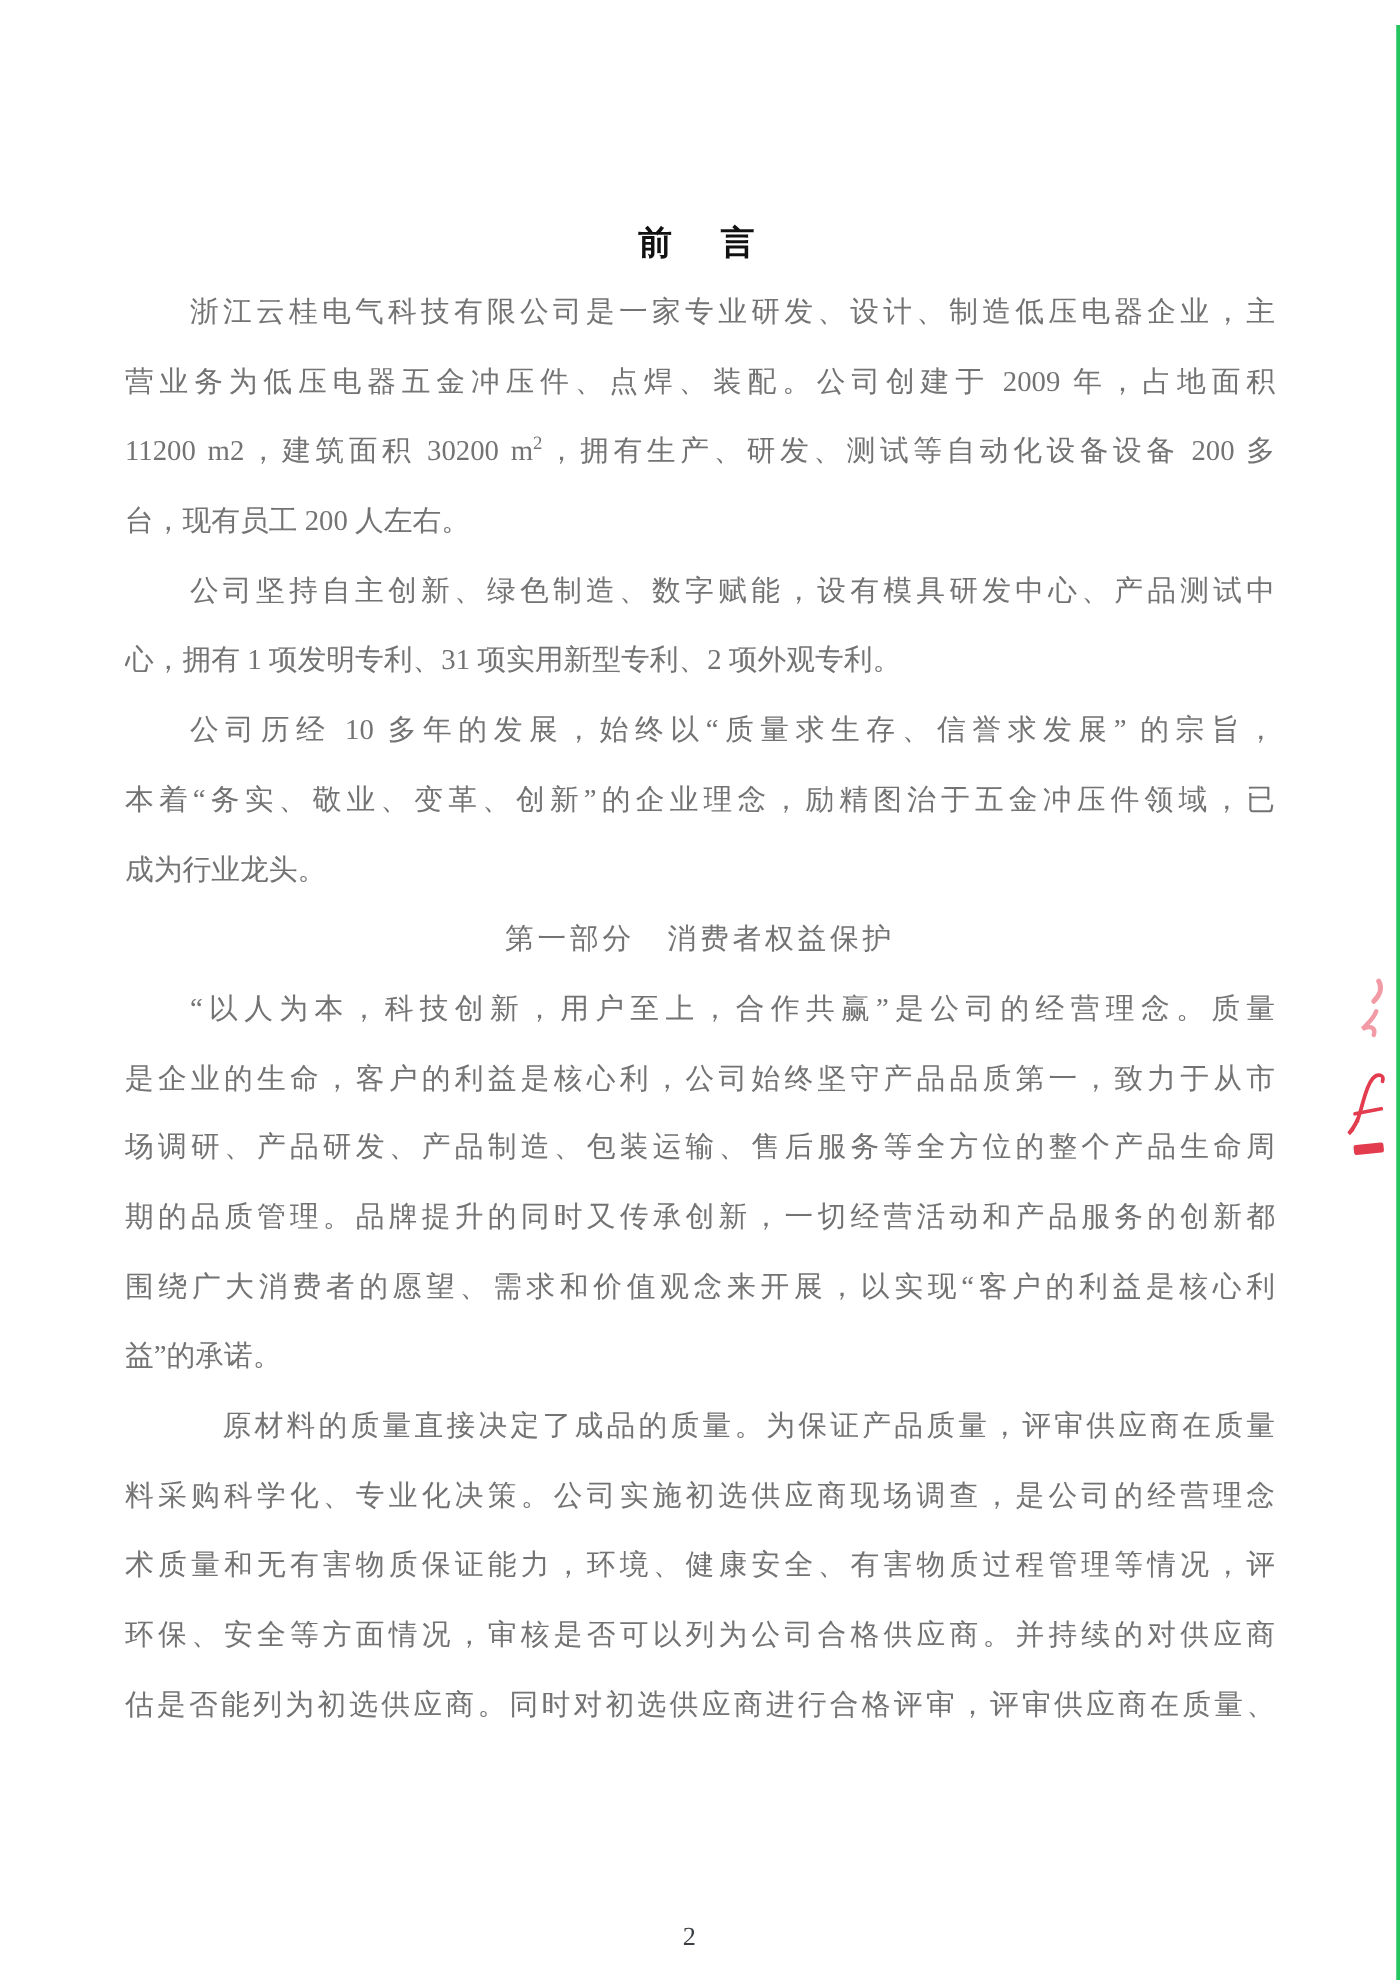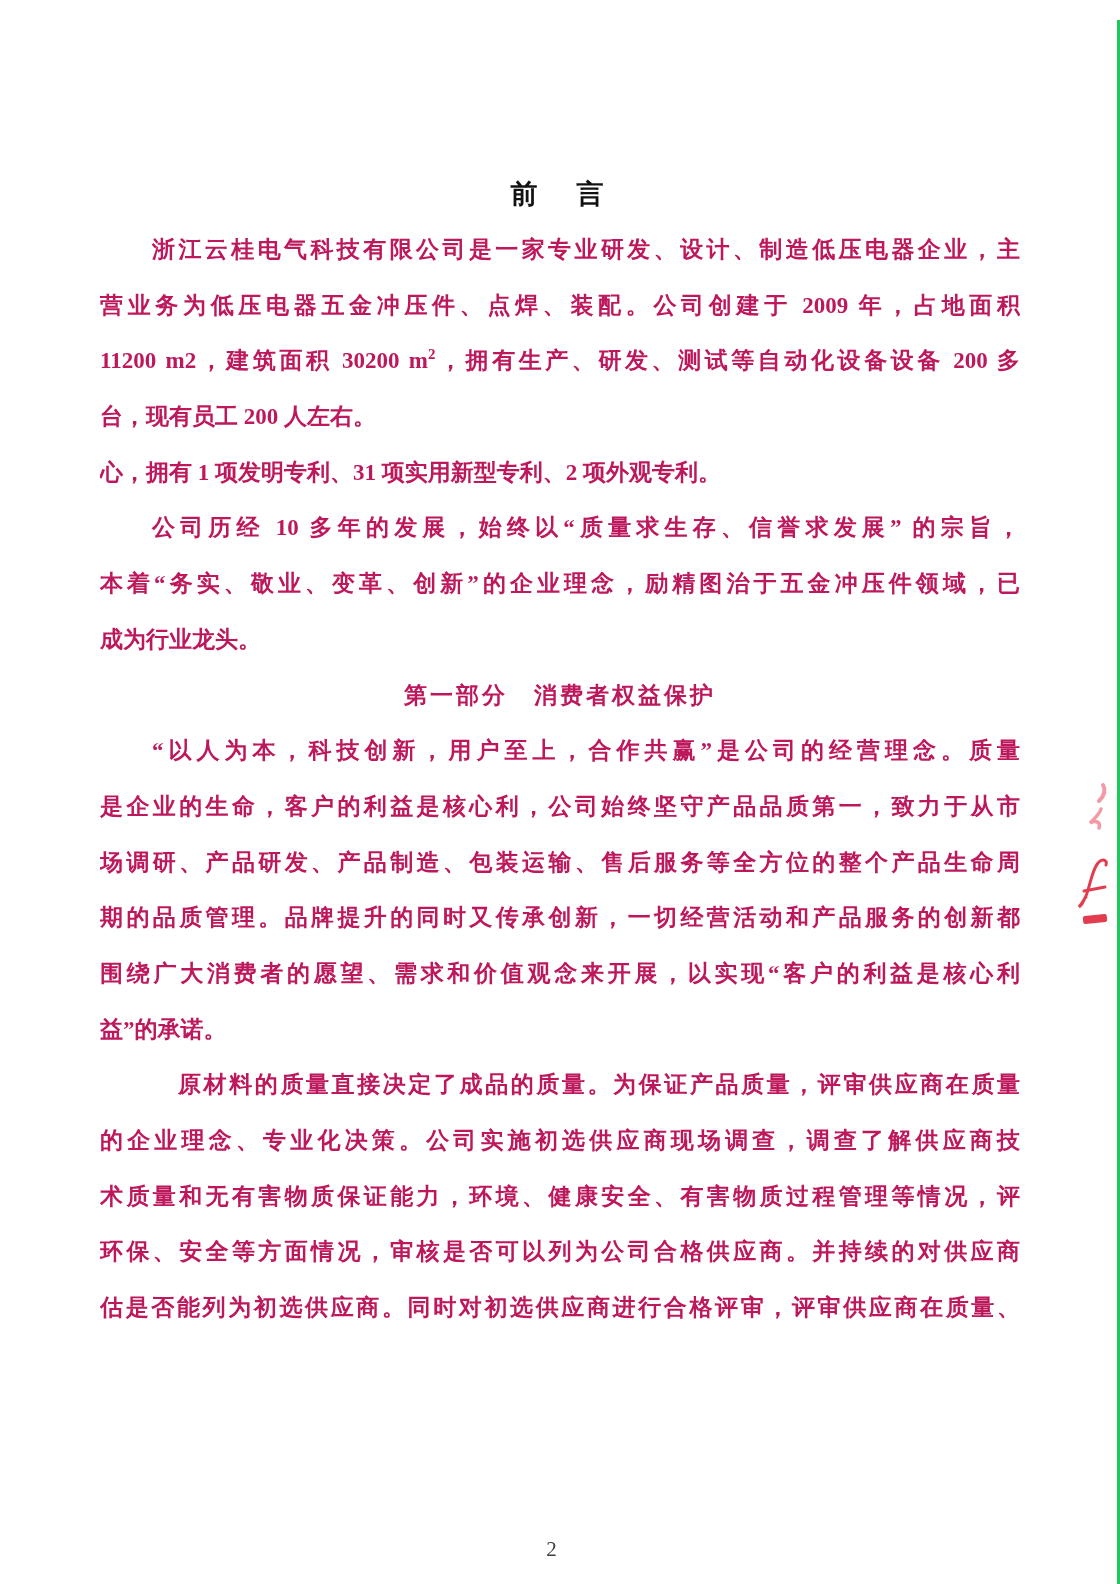--- a/index.html
+++ b/index.html
@@ -28,25 +28,24 @@
     font-size: 27px;
     font-weight: 700;
     letter-spacing: 6px;
     text-align: center;
     color: #111111;
   }
   .line {
     height: 55.7px;
     line-height: 55.7px;
     font-size: 23px;
-    color: #be185d;
+    color: #737373;
     text-align: justify;
     text-align-last: justify;
     overflow: hidden;
-    font-weight: bold;
   }
   .line.end { text-align-last: left; }
   .line.leftalign { text-align: left; text-align-last: left; }
   .line.ind { text-indent: 52px; }
   .line.ind2 { text-indent: 78px; }
   .line.center {
     text-align: center;
     text-align-last: center;
     letter-spacing: 3px;
   }
@@ -81,37 +80,38 @@
   <div class="content">
 
     <div class="title">前　言</div>
 
     <div class="line ind">浙江云桂电气科技有限公司是一家专业研发、设计、制造低压电器企业，主</div>
     <div class="line">营业务为低压电器五金冲压件、点焊、装配。公司创建于 2009 年，占地面积</div>
 
     <div class="line"><span>11200 m2，建筑面积 30200 m</span><span class="sup">2</span><span>，拥有生产、研发、测试等自动化设备设备 200 多</span></div>
 
     <div class="line end">台，现有员工 200 人左右。</div>
+    <div class="line ind">公司坚持自主创新、绿色制造、数字赋能，设有模具研发中心、产品测试中</div>
     <div class="line end">心，拥有 1 项发明专利、31 项实用新型专利、2 项外观专利。</div>
     <div class="line ind">公司历经 10 多年的发展，始终以“质量求生存、信誉求发展” 的宗旨，</div>
     <div class="line">本着“务实、敬业、变革、创新”的企业理念，励精图治于五金冲压件领域，已</div>
     <div class="line end">成为行业龙头。</div>
 
     <div class="line center">第一部分　消费者权益保护</div>
 
     <div class="line ind">“以人为本，科技创新，用户至上，合作共赢”是公司的经营理念。质量</div>
     <div class="line">是企业的生命，客户的利益是核心利，公司始终坚守产品品质第一，致力于从市</div>
     <div class="line">场调研、产品研发、产品制造、包装运输、售后服务等全方位的整个产品生命周</div>
     <div class="line">期的品质管理。品牌提升的同时又传承创新，一切经营活动和产品服务的创新都</div>
     <div class="line">围绕广大消费者的愿望、需求和价值观念来开展，以实现“客户的利益是核心利</div>
     <div class="line end">益”的承诺。</div>
 
 
     <div class="line ind2">原材料的质量直接决定了成品的质量。为保证产品质量，评审供应商在质量</div>
-    <div class="line">的企业理念、专业化决策。公司实施初选供应商现场调查，调查了解供应商技</div>
+    <div class="line">料采购科学化、专业化决策。公司实施初选供应商现场调查，是公司的经营理念</div>
     <div class="line">术质量和无有害物质保证能力，环境、健康安全、有害物质过程管理等情况，评</div>
     <div class="line">环保、安全等方面情况，审核是否可以列为公司合格供应商。并持续的对供应商</div>
     <div class="line">估是否能列为初选供应商。同时对初选供应商进行合格评审，评审供应商在质量、</div>
   </div>
 
   <div class="red-marks">
     <svg width="50" height="160" viewBox="0 0 50 160">
       <path d="M33 15 C36 20 34 26 29 31" fill="none" stroke-width="4" stroke-linecap="round" stroke="#f29aa6"></path>
       <path d="M31 39 C29 45 24 49 20 53 C26 50 31 52 29 58" fill="none" stroke-width="3.5" stroke-linecap="round" stroke="#f29aa6"></path>
       <path d="M36 95 C38 90 32 88 28 93 C23 99 21 110 18 120 C16 128 13 132 9 137 C15 132 13 129 16 127" fill="none" stroke-width="3" stroke-linecap="round" stroke="#e23c4e"></path>

